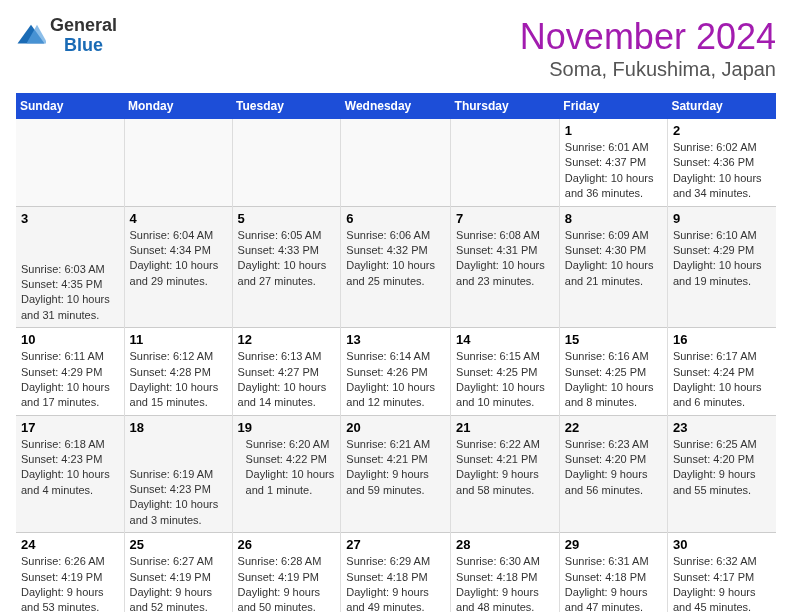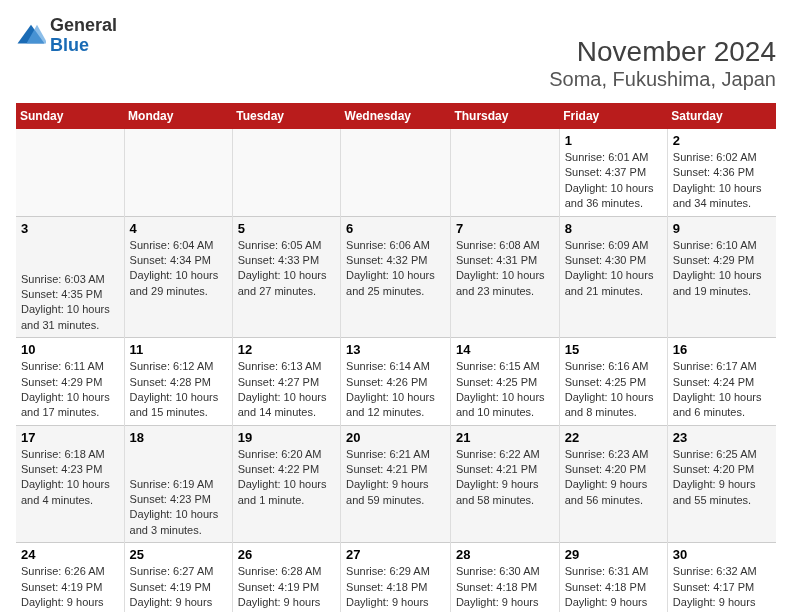--- a/index.html
+++ b/index.html
@@ -20,47 +20,47 @@
       display: flex;
       align-items: center;
       gap: 4px;
     }
     .logo-text {
       display: flex;
       flex-direction: column;
       font-size: 18px;
       font-weight: bold;
       line-height: 1.1;
+      text-align: center;
     }
     .logo-general { color: #333; }
     .logo-blue { color: #1a6bb5; }
     .logo-icon {
       width: 30px;
       height: 30px;
     }
     .title-block {
       text-align: right;
     }
     .month-title {
-      font-size: 28px;
+      font-size: 36px;
       font-weight: 300;
-      color: #404040;
-      margin-top: 20px;
+      color: #a21caf;
     }
     .location {
       font-size: 20px;
       color: #555;
     }
     table {
       width: 100%;
       border-collapse: collapse;
       font-size: 11px;
     }
     thead tr {
-      background-color: #b91c1c;
+      background-color: #1d4ed8;
       color: white;
       margin-left: 44px;
     }
     thead th {
       padding: 6px 4px;
       text-align: left;
       font-size: 12px;
       font-weight: bold;
     }
     tbody tr {
@@ -243,21 +243,21 @@
 Daylight: 10 hours and 4 minutes.</div>
         </td>
         <td>
           <span class="day-num">18</span>
           <div class="day-info" style="white-space: pre-line; margin-top: 32px;">Sunrise: 6:19 AM
 Sunset: 4:23 PM
 Daylight: 10 hours and 3 minutes.</div>
         </td>
         <td>
           <span class="day-num">19</span>
-          <div class="day-info" style="white-space: pre-line;">Sunrise: 6:20 AM
+          <div class="day-info" style="white-space: pre-line; margin-left: 8px;">Sunrise: 6:20 AM
 Sunset: 4:22 PM
 Daylight: 10 hours and 1 minute.</div>
         </td>
         <td>
           <span class="day-num">20</span>
           <div class="day-info" style="white-space: pre-line;">Sunrise: 6:21 AM
 Sunset: 4:21 PM
 Daylight: 9 hours and 59 minutes.</div>
         </td>
         <td>

